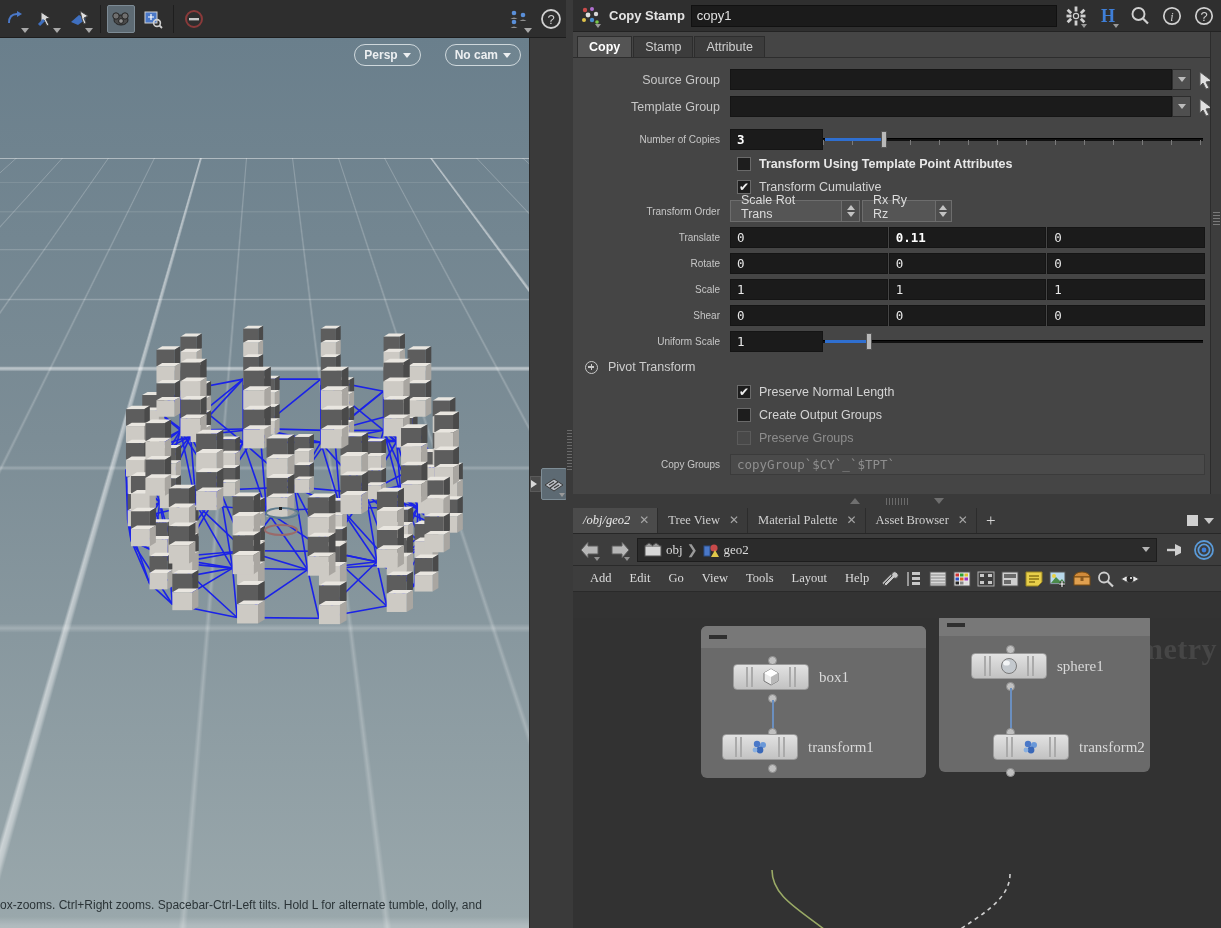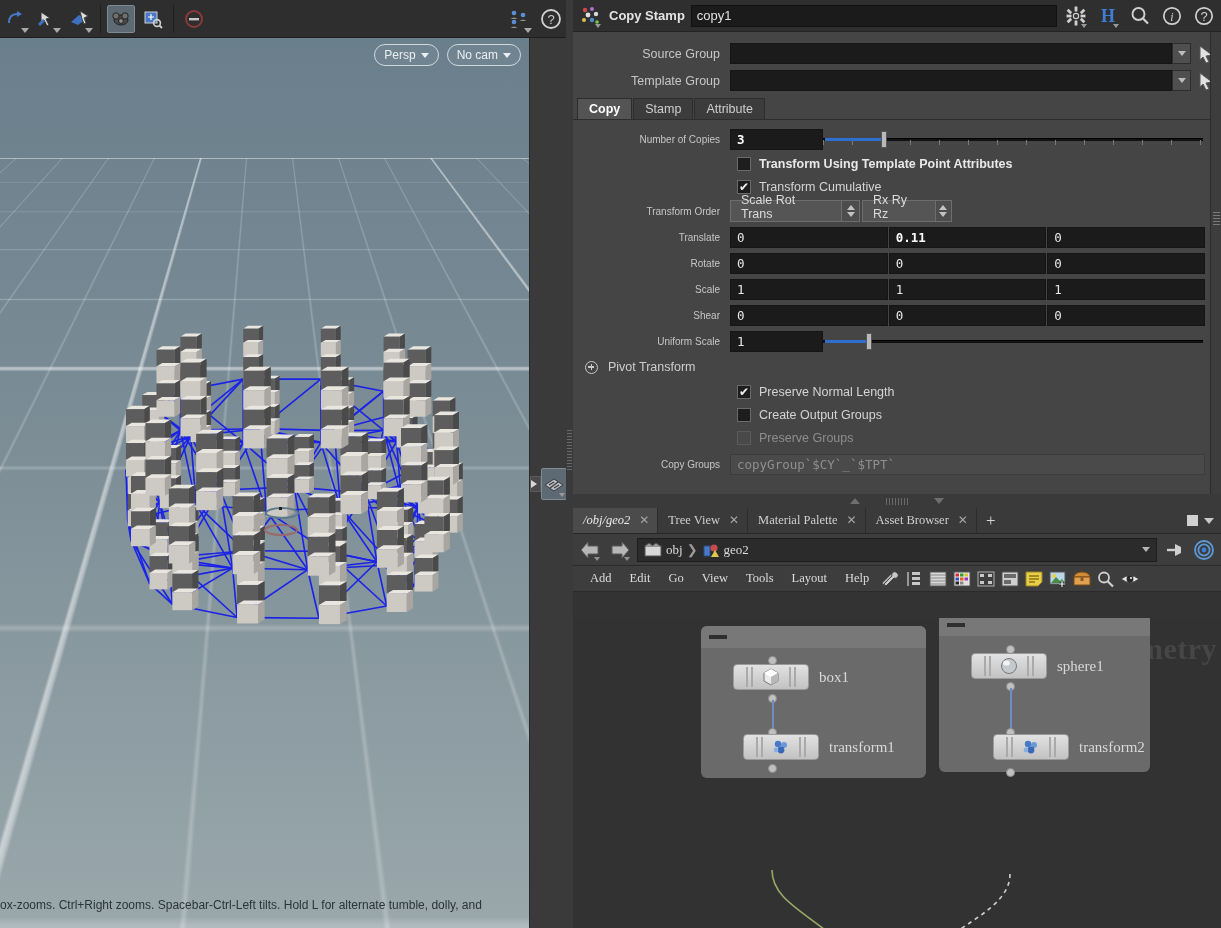--- a/index.html
+++ b/index.html
@@ -53,21 +53,21 @@
   }
   #grid-floor::after {
     content:""; position:absolute; inset:0;
     background-image:
       linear-gradient(rgba(255,255,255,.38) 2px, transparent 2px),
       linear-gradient(90deg, rgba(255,255,255,.38) 2px, transparent 2px);
     background-size: 230px 230px;
   }
   #viewport-cam-row {
     position: absolute; right: 8px; top: 6px;
-    display: flex; gap: 8px; z-index: 6;
+    display: flex; gap: 24px; z-index: 6; font-weight: bold;
   }
   .cam-pill {
     height: 22px; padding: 0 9px; border-radius: 11px;
     border: 1px solid #cfd8dc; color: #eceff1;
     font-size: 12px; display: flex; align-items: center; gap: 5px;
     background: rgba(255,255,255,.04);
   }
   .cam-pill .cv {
     width:0;height:0;border-left:4px solid transparent;border-right:4px solid transparent;
     border-top:5px solid #eceff1;
@@ -1570,20 +1570,32 @@
           </svg>
       </div>
       <div class="hdr-icon">
         <svg width="22" height="22" viewBox="0 0 22 22">
             <circle cx="11" cy="11" r="8.2" fill="none" stroke="#d0d0d0" stroke-width="1.7"></circle>
             <text x="11" y="16" font-size="13" fill="#d0d0d0" text-anchor="middle" font-family="Liberation Sans">?</text>
           </svg>
       </div>
     </div>
 
+    <div id="param-tabs">
+      <div class="ptab active">
+          <span>Copy</span>
+        </div>
+      <div class="ptab">
+          <span>Stamp</span>
+        </div>
+      <div class="ptab">
+          <span>Attribute</span>
+        </div>
+    </div>
+
     <div style="padding-top:8px">
       <div class="grp-row">
         <div class="grp-label">Source Group</div>
         <div class="grp-input">
           <span></span>
         </div>
         <div class="grp-menu">
             <span class="cv"></span>
           </div>
         <div class="grp-arrow">
@@ -1599,32 +1611,20 @@
         </div>
         <div class="grp-menu">
             <span class="cv"></span>
           </div>
         <div class="grp-arrow">
           <svg width="18" height="20" viewBox="0 0 18 20">
               <path d="M3 2 L15 11 L9 12 L12 18 L9 19 L6 13 L3 16z" fill="#e0e0e0" stroke="#555"></path>
             </svg>
         </div>
       </div>
-    </div>
-
-    <div id="param-tabs">
-      <div class="ptab active">
-          <span>Copy</span>
-        </div>
-      <div class="ptab">
-          <span>Stamp</span>
-        </div>
-      <div class="ptab">
-          <span>Attribute</span>
-        </div>
     </div>
 
     <div id="param-body">
 
       <div class="prow">
         <div class="plabel">Number of Copies</div>
         <div class="pfield num bold">
           <span>3</span>
         </div>
         <div class="pslider">
@@ -1969,21 +1969,21 @@
               <path d="M10 2 L17 6 L10 10 L3 6z" fill="#ffffff"></path>
               <path d="M10 10 L17 6 V14 L10 18z" fill="#b9b9b9"></path>
             </svg>
         </div>
         <span class="nlabel">box1</span>
       </div>
       <div class="port" style="left:195px;top:38px"></div>
       <div class="port" style="left:195px;top:76px"></div>
       <div class="wire" style="left:199px;top:82px;height:30px"></div>
       <div class="port" style="left:195px;top:110px"></div>
-      <div class="sopnode" style="left:170px;top:116px">
+      <div class="sopnode" style="left:149px;top:116px">
         <div class="chip">
           <span class="stripe" style="left:12px"></span>
             <span class="stripe" style="left:17px"></span>
           <span class="stripe" style="right:12px"></span>
             <span class="stripe" style="right:17px"></span>
           <svg width="20" height="20" viewBox="0 0 20 20">
               <circle cx="7" cy="7" r="3.2" fill="#4a78c8"></circle>
               <circle cx="13" cy="8" r="3" fill="#6a98d8"></circle>
               <circle cx="10" cy="13" r="3.4" fill="#3a68b8"></circle>
               <circle cx="5" cy="13" r="2.4" fill="#8ab0e0"></circle>

